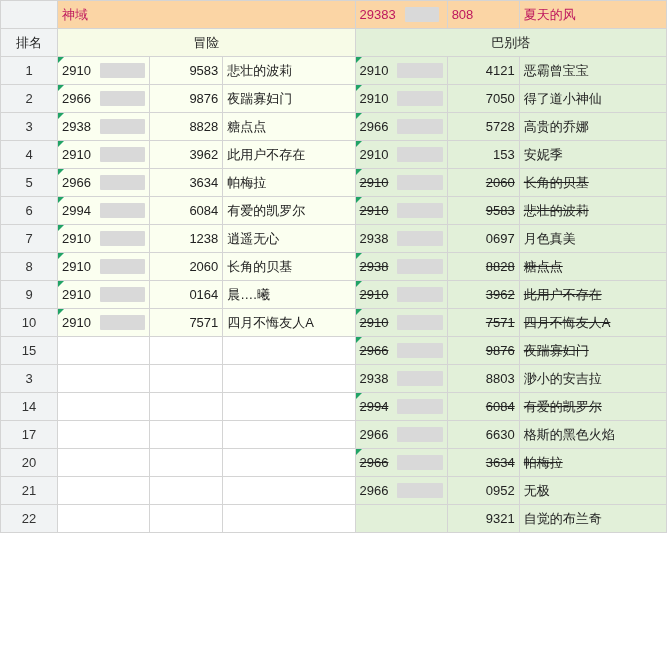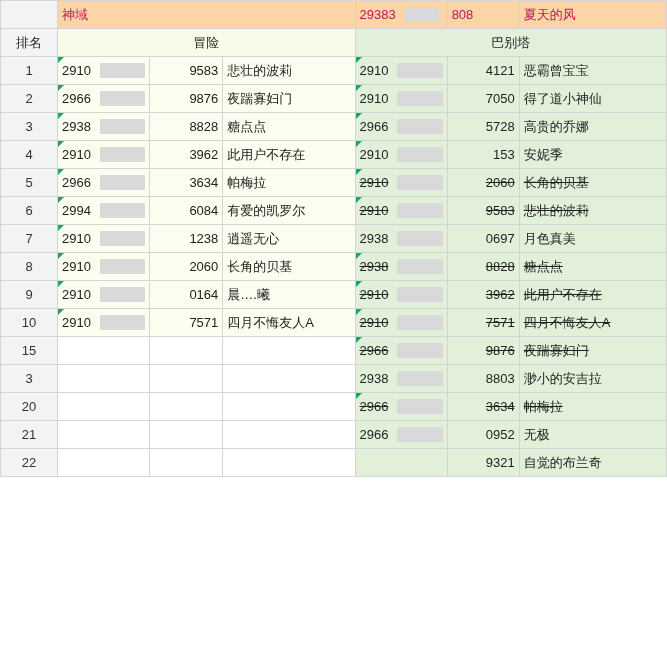--- a/index.html
+++ b/index.html
@@ -358,20 +358,48 @@
         <td class="cell-tower">
           <span class="cell-inner">
             <span class="pre">2938</span>
             <span class="redact" style="width: 48px; height: 15px;">&nbsp;</span>
           </span>
         </td>
         <td class="cell-tower num">8803</td>
         <td class="cell-tower">渺小的安吉拉</td>
       </tr>
       <tr>
+        <td class="rowhdr">14</td>
+        <td class="cell-empty-adv"></td>
+        <td class="cell-empty-adv"></td>
+        <td class="cell-empty-adv"></td>
+        <td class="cell-tower corner-mark">
+          <span class="cell-inner">
+            <span class="pre strike">2994</span>
+            <span class="redact" style="width: 52px; height: 15px;">&nbsp;</span>
+          </span>
+        </td>
+        <td class="cell-tower num strike">6084</td>
+        <td class="cell-tower strike">有爱的凯罗尔</td>
+      </tr>
+      <tr>
+        <td class="rowhdr">17</td>
+        <td class="cell-empty-adv"></td>
+        <td class="cell-empty-adv"></td>
+        <td class="cell-empty-adv"></td>
+        <td class="cell-tower">
+          <span class="cell-inner">
+            <span class="pre">2966</span>
+            <span class="redact" style="width: 50px; height: 15px;">&nbsp;</span>
+          </span>
+        </td>
+        <td class="cell-tower num">6630</td>
+        <td class="cell-tower">格斯的黑色火焰</td>
+      </tr>
+      <tr>
         <td class="rowhdr">20</td>
         <td class="cell-empty-adv"></td>
         <td class="cell-empty-adv"></td>
         <td class="cell-empty-adv"></td>
         <td class="cell-tower corner-mark">
           <span class="cell-inner">
             <span class="pre strike">2966</span>
             <span class="redact" style="width: 52px; height: 15px;">&nbsp;</span>
           </span>
         </td>

